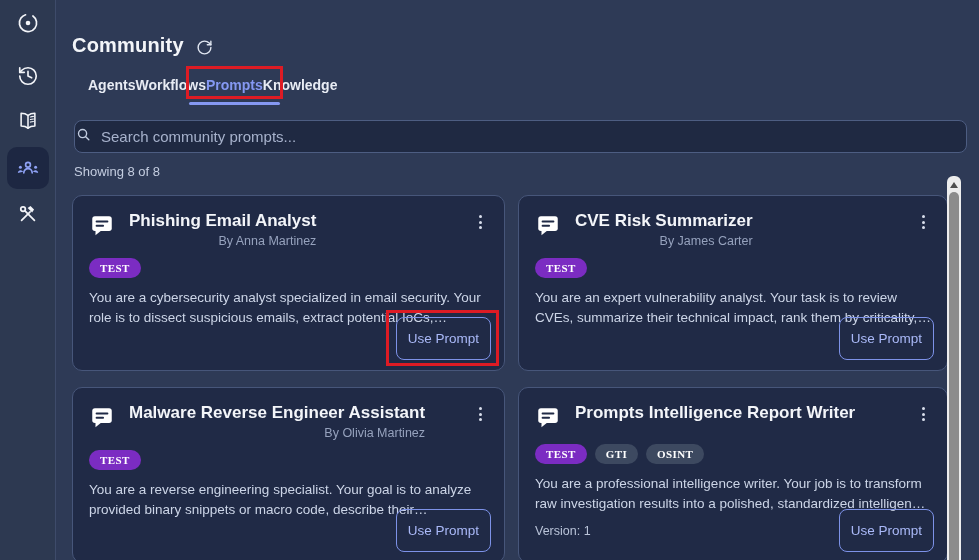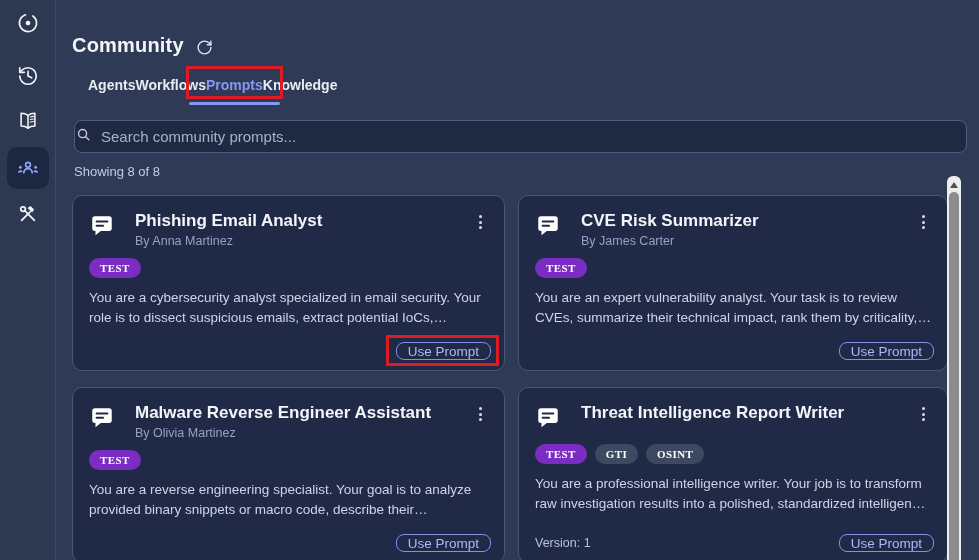--- a/index.html
+++ b/index.html
@@ -32,36 +32,36 @@
   .search-input { flex:1; background:transparent; border:none; outline:none; color:#dfe5f0; font-family:inherit; font-size:15px; }
   .search-input::placeholder { color:#a7b2cc; }
 
   .results-summary { margin:11px 0 0 18px; color:#c4cde0; font-size:13px; }
 
   
   .grid { margin:16px 0 0 16px; display:grid; grid-template-columns:433px 430px; column-gap:13px; row-gap:16px; grid-auto-rows:176px; }
   .card { position:relative; background:#202a46; border:1px solid #47567a; border-radius:10px; padding:14px 16px; }
   .card-head { display:flex; align-items:flex-start; }
   .card-icon { flex:none; margin-top:2px; }
-  .card-head-text { margin-left:20px; min-width:0; }
+  .card-head-text { margin-left:14px; min-width:0;text-align:right; }
   .card-title { color:#f3f5f9; font-size:17px; font-weight:600; line-height:21px; white-space:nowrap; }
   .card-author { color:#96a2bd; font-size:12.5px; margin-top:3px; }
   .kebab { margin-left:auto; background:none; border:none; cursor:pointer; padding:4px 6px; display:flex; flex-direction:column; align-items:center; }
   .kebab .dot { width:3px; height:3px; border-radius:50%; background:#d9dfec; margin:1.3px 0; }
 
   .badges { display:flex; column-gap:8px; margin-top:10px;font-family:Liberation Serif, serif; }
   .badge { height:20px; display:inline-flex; align-items:center; padding:0 11px; border-radius:10px; color:#fff; font-size:11px; font-weight:700; letter-spacing:.4px; }
   .badge--test { background:#7b2cc2; }
   .badge--neutral { background:#3d4960; }
 
   .card-desc { margin-top:10px; color:#ccd5e7; font-size:13.5px; line-height:20px; max-height:40px; overflow:hidden; display:-webkit-box; -webkit-line-clamp:2; -webkit-box-orient:vertical; }
 
   .card-footer { position:absolute; left:16px; right:13px; bottom:10px; display:flex; align-items:center; justify-content:flex-end; }
   .version-label { margin-right:auto; color:#b9c3d8; font-size:12.5px; }
-  .use-prompt-btn { position:relative; background:transparent; border:1.5px solid #7d92e8; border-radius:8px; color:#aab9f8; font-family:inherit; font-size:13.5px; font-weight:500; height:18px; padding:0 11px; cursor:pointer; }
+  .use-prompt-btn { position:relative; background:transparent; border:1.5px solid #7d92e8; border-radius:8px; color:#aab9f8; font-family:inherit; font-size:13.5px; font-weight:500; height:43px; padding:0 11px; cursor:pointer; }
   .btn-ann-anchor { position:relative; }
   .ann-btn { left:-10px; right:-8px; top:-7px; bottom:-6px; }
 
   
   .scrollbar { position:absolute; top:176px; right:18px; bottom:0; width:14px; background:#ededed; border-radius:6px 6px 0 0; z-index:20; }
   .scroll-up { position:absolute; top:5px; left:0; width:14px; height:10px; background:none; border:none; cursor:pointer; }
   .scroll-up::after { content:""; position:absolute; left:3px; top:1px; border-left:4px solid transparent; border-right:4px solid transparent; border-bottom:6px solid #4f4f4f; }
   .scroll-thumb { position:absolute; top:16px; bottom:0; left:2px; width:10px; background:#8c8c8c; border-radius:5px 5px 0 0; cursor:pointer; }
 </style>
 </head>
@@ -253,21 +253,21 @@
         <div class="card-head">
           <span class="card-icon">
             <svg width="26" height="26" viewBox="0 0 24 24">
               <rect x="3" y="4" width="18" height="13.5" rx="2.5" fill="#ffffff"></rect>
               <path d="M6 17v4.4l5.4-4.4z" fill="#ffffff"></path>
               <line x1="7" y1="8.7" x2="17" y2="8.7" stroke="#202a46" stroke-width="1.8" stroke-linecap="round"></line>
               <line x1="7" y1="12.6" x2="13" y2="12.6" stroke="#202a46" stroke-width="1.8" stroke-linecap="round"></line>
             </svg>
           </span>
           <div class="card-head-text">
-            <div class="card-title">Threat Intelligence Report Writer</div>
+            <div class="card-title">Prompts Intelligence Report Writer</div>
           </div>
           <button class="kebab">
               <span class="dot"></span>
               <span class="dot"></span>
               <span class="dot"></span>
             </button>
         </div>
         <div class="badges">
           <span class="badge badge--test">TEST</span>
           <span class="badge badge--neutral">GTI</span>

